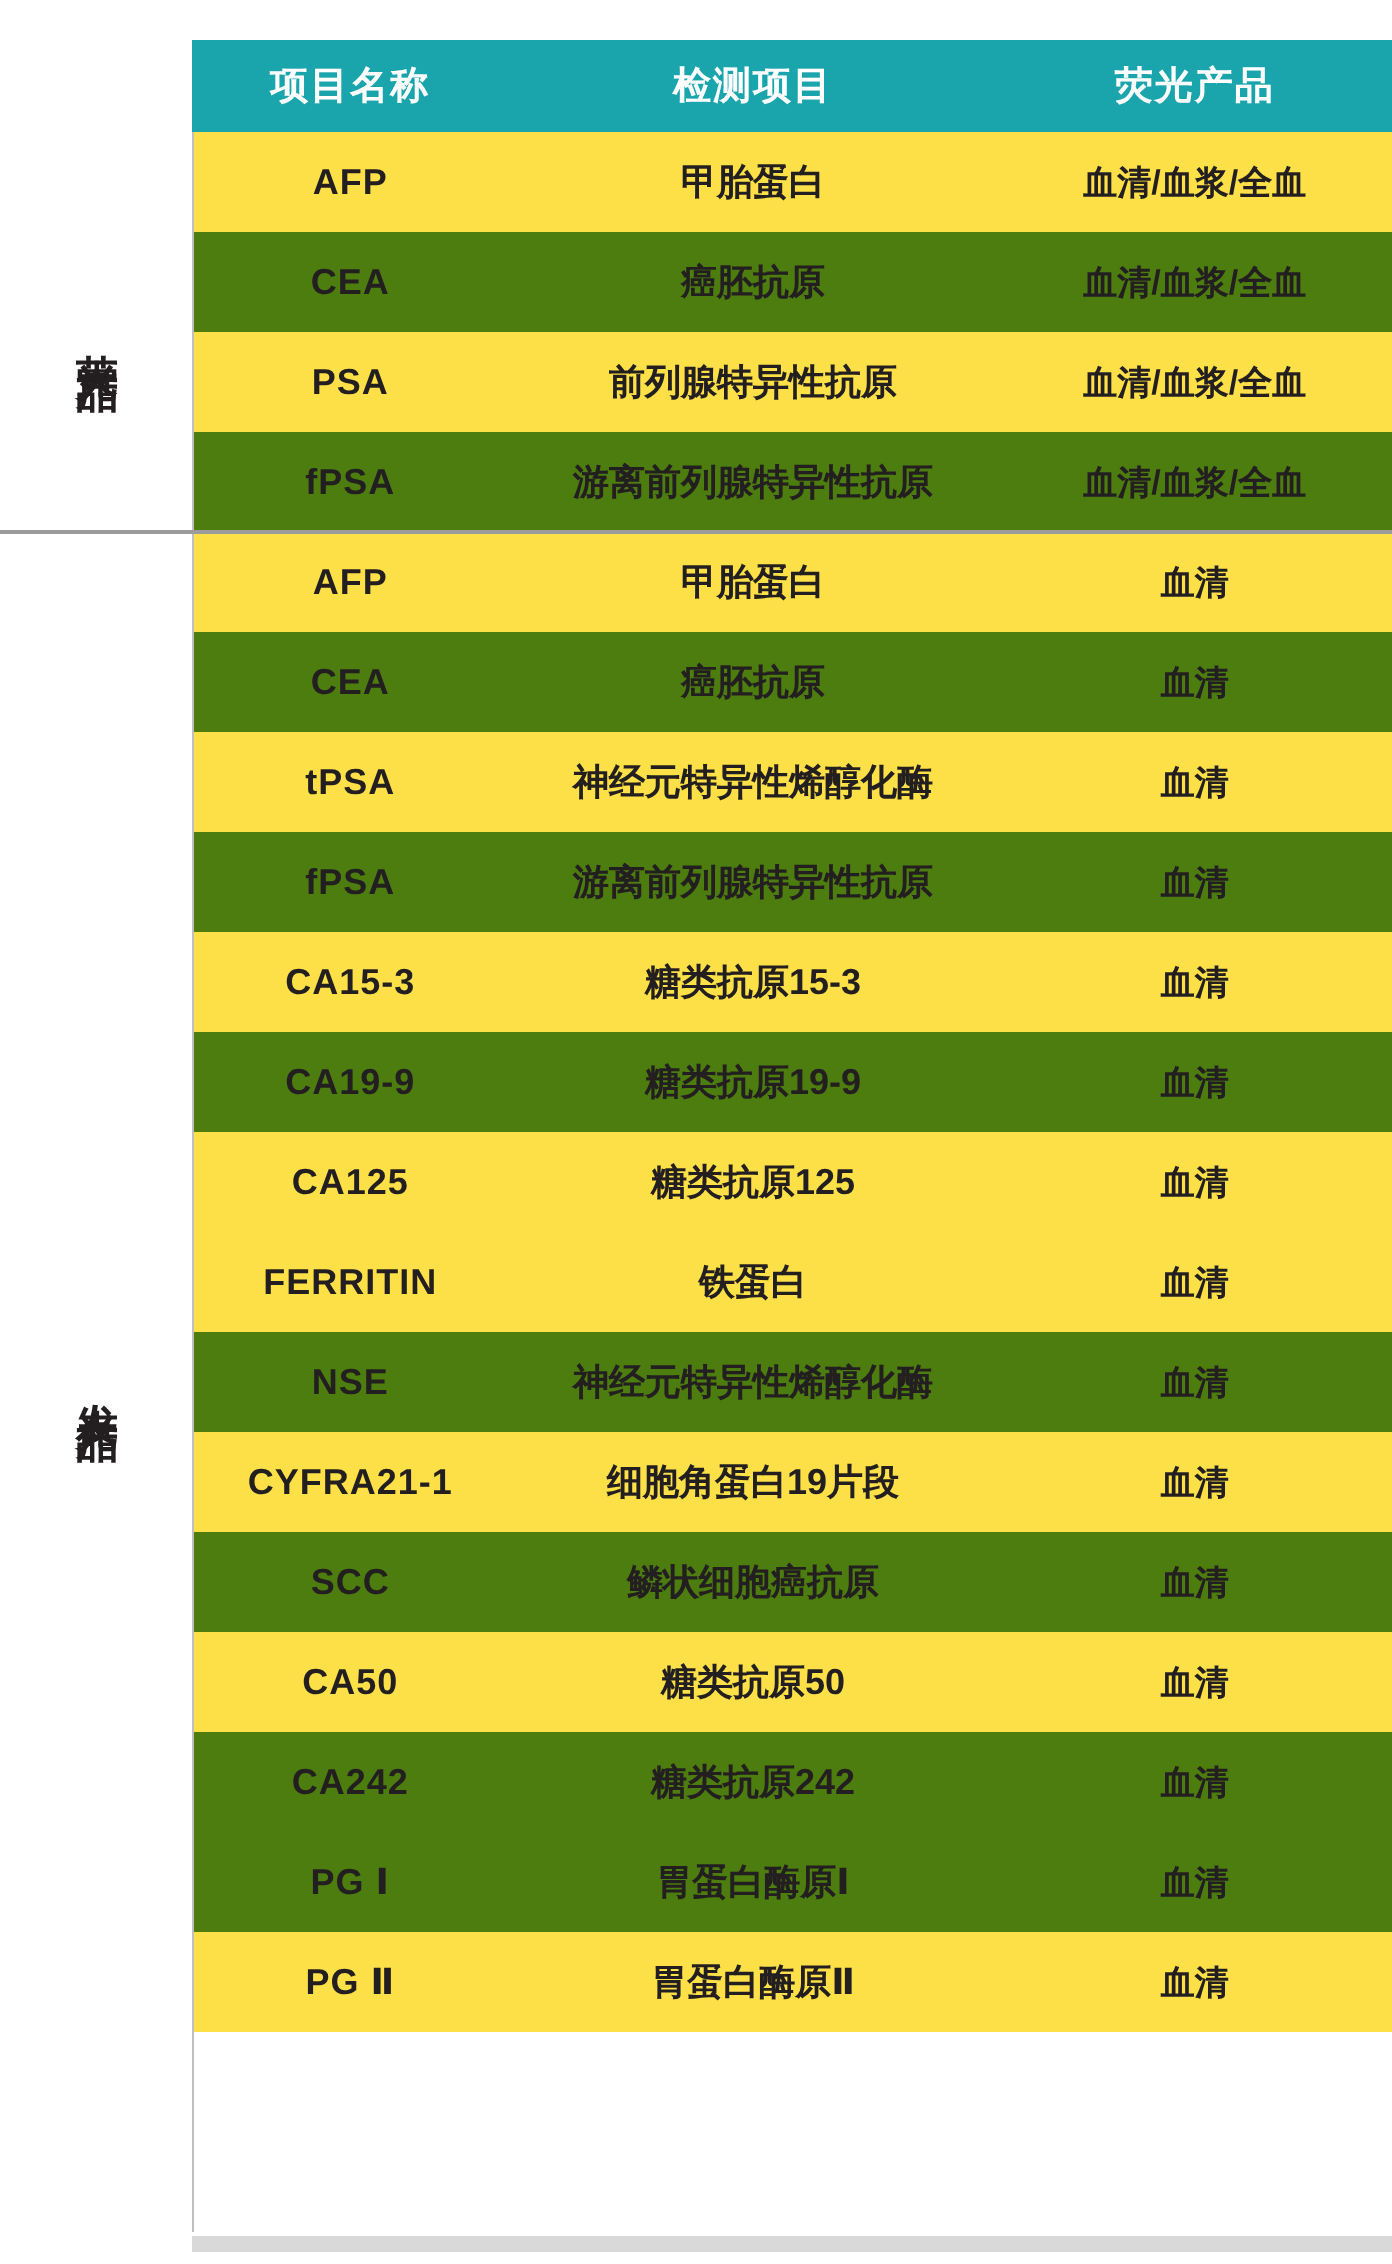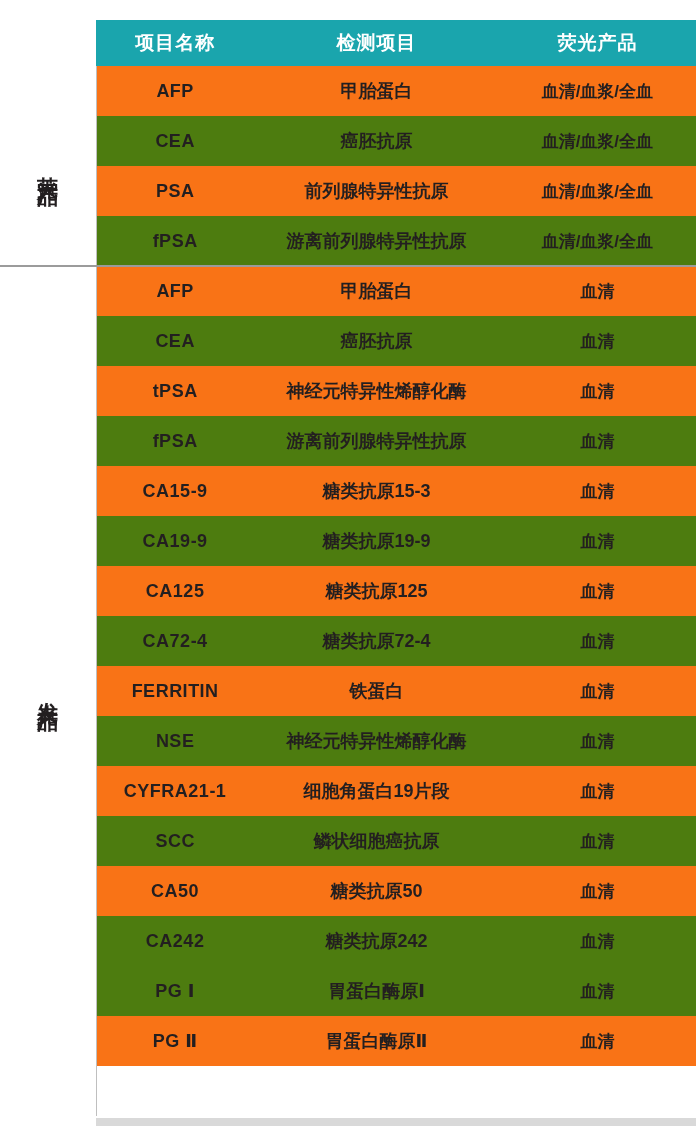--- a/index.html
+++ b/index.html
@@ -46,21 +46,21 @@
   tbody td {
     height: 50px;
     text-align: center;
     vertical-align: middle;
     font-size: 18px;
     font-weight: bold;
     padding: 0 2px;
     color: #231f20;
     border: 0;
   }
-  tbody tr.odd td  { background: #f97316; }
+  tbody tr.odd td  { background: #fde047; }
   tbody tr.even td { background: #4d7c0f; }
 
   td.cell-name { font-size: 18px; letter-spacing: 0.5px; }
   td.cell-item { font-size: 18px; }
   td.cell-type { font-size: 17px; margin-top: 20px; }
 
   
   .group-label {
     position: absolute;
     left: 0;
@@ -153,37 +153,32 @@
           <td class="cell-name">tPSA</td>
           <td class="cell-item">神经元特异性烯醇化酶</td>
           <td class="cell-type">血清</td>
         </tr>
         <tr class="even">
           <td class="cell-name">fPSA</td>
           <td class="cell-item">游离前列腺特异性抗原</td>
           <td class="cell-type">血清</td>
         </tr>
         <tr class="odd">
-          <td class="cell-name">CA15-9</td>
+          <td class="cell-name">CA15-3</td>
           <td class="cell-item">糖类抗原15-3</td>
           <td class="cell-type">血清</td>
         </tr>
         <tr class="even">
           <td class="cell-name">CA19-9</td>
           <td class="cell-item">糖类抗原19-9</td>
           <td class="cell-type">血清</td>
         </tr>
         <tr class="odd">
           <td class="cell-name">CA125</td>
           <td class="cell-item">糖类抗原125</td>
-          <td class="cell-type">血清</td>
-        </tr>
-        <tr class="even">
-          <td class="cell-name">CA72-4</td>
-          <td class="cell-item">糖类抗原72-4</td>
           <td class="cell-type">血清</td>
         </tr>
         <tr class="odd">
           <td class="cell-name">FERRITIN</td>
           <td class="cell-item">铁蛋白</td>
           <td class="cell-type">血清</td>
         </tr>
         <tr class="even">
           <td class="cell-name">NSE</td>
           <td class="cell-item">神经元特异性烯醇化酶</td>

